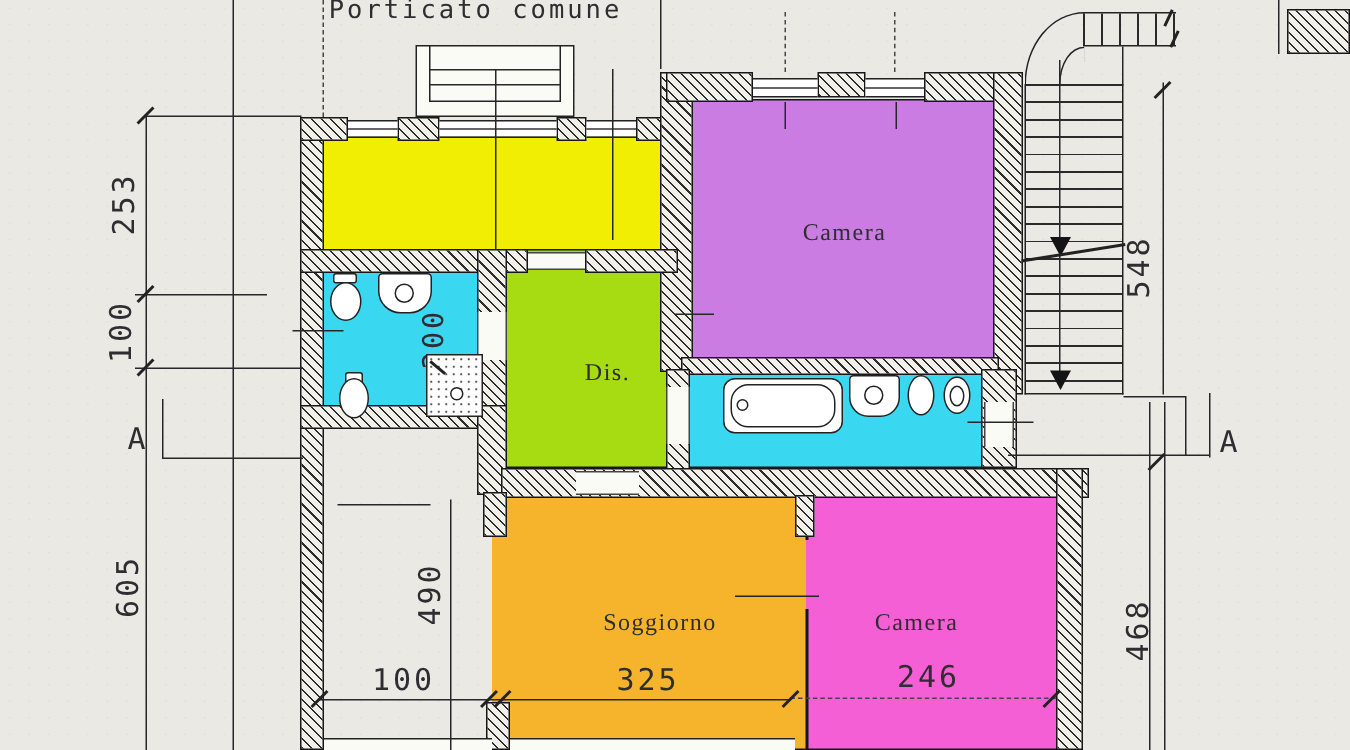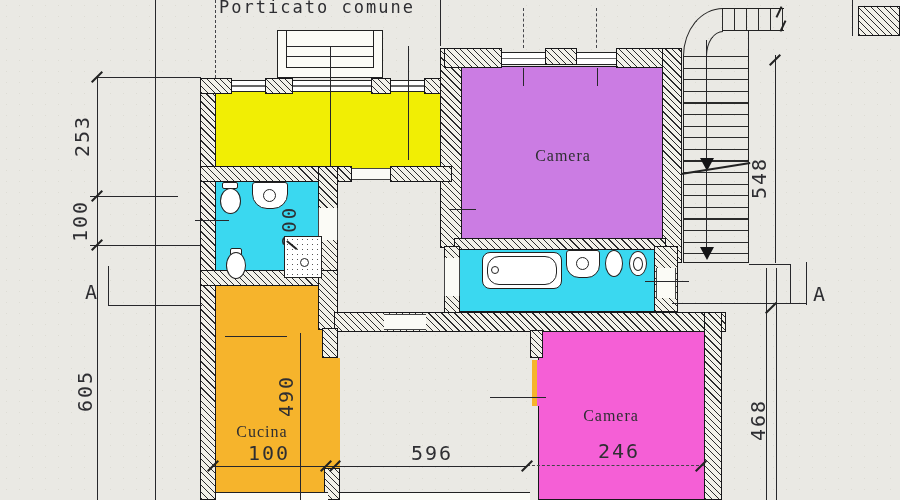--- a/index.html
+++ b/index.html
@@ -54,27 +54,30 @@
 <div class="plan">
 
   <div class="room" style="left:214px;top:90px;width:228px;height:80px;background:#f1ee04;"></div>
 
   <div class="room" style="left:460px;top:66px;width:204px;height:178px;background:#cb7ce3;">
     <span class="rl" style="left:102px;top:89px;">Camera</span>
   </div>
 
   <div class="room" style="left:214px;top:180px;width:106px;height:100px;background:#3ad8f0;"></div>
 
+  <div class="room" style="left:336px;top:166px;width:118px;height:146px;background:#a8dc12;">
+    <span class="rl" style="left:68px;top:82px;">Dis.</span>
+  </div>
 
   <div class="room" style="left:454px;top:246px;width:212px;height:66px;background:#3ad8f0;"></div>
 
-  <div class="room" style="left:214px;top:284px;width:120px;height:216px;background:#f6b42c;">
-    <span class="rl" style="left:47px;top:147px;">Cucina</span>
-  </div>
-
+
+  <div class="room" style="left:334px;top:330px;width:204px;height:170px;background:#f6b42c;">
+    <span class="rl" style="left:105px;top:85px;">Soggiorno</span>
+  </div>
 
   <div class="room" style="left:538px;top:330px;width:170px;height:170px;background:#f55fd6;">
     <span class="rl" style="left:72px;top:85px;">Camera</span>
   </div>
 
   <div class="patch" style="left:328px;top:358px;width:12px;height:112px;background:#f6b42c;"></div>
   <div class="patch" style="left:532px;top:360px;width:11px;height:46px;background:linear-gradient(90deg,#f6b42c 50%,#f55fd6 50%);"></div>
 
   <div class="w" style="left:200px;top:78px;width:16px;height:422px;"></div>
   <div class="w" style="left:200px;top:78px;width:32px;height:16px;"></div>
@@ -201,19 +204,19 @@
 
   <span class="vdim" style="left:82px;top:136px;">253</span>
   <span class="vdim" style="left:80px;top:221px;">100</span>
   <span class="vdim" style="left:85px;top:391px;">605</span>
   <span class="vdim" style="left:759px;top:178px;">548</span>
   <span class="vdim" style="left:758px;top:420px;">468</span>
   <span class="vdim" style="left:286px;top:396px;">490</span>
   <span class="vdim under" style="left:289px;top:226px;font-size:19px;">200</span>
 
   <span class="hdim" style="left:269px;top:453px;">100</span>
-  <span class="hdim" style="left:432px;top:453px;">596</span>
+  <span class="hdim" style="left:432px;top:453px;">325</span>
   <span class="hdim" style="left:619px;top:451px;">246</span>
 
   <span class="hdim" style="left:92px;top:292px;">A</span>
   <span class="hdim" style="left:820px;top:294px;">A</span>
 
 </div>
 
 </body></html>

